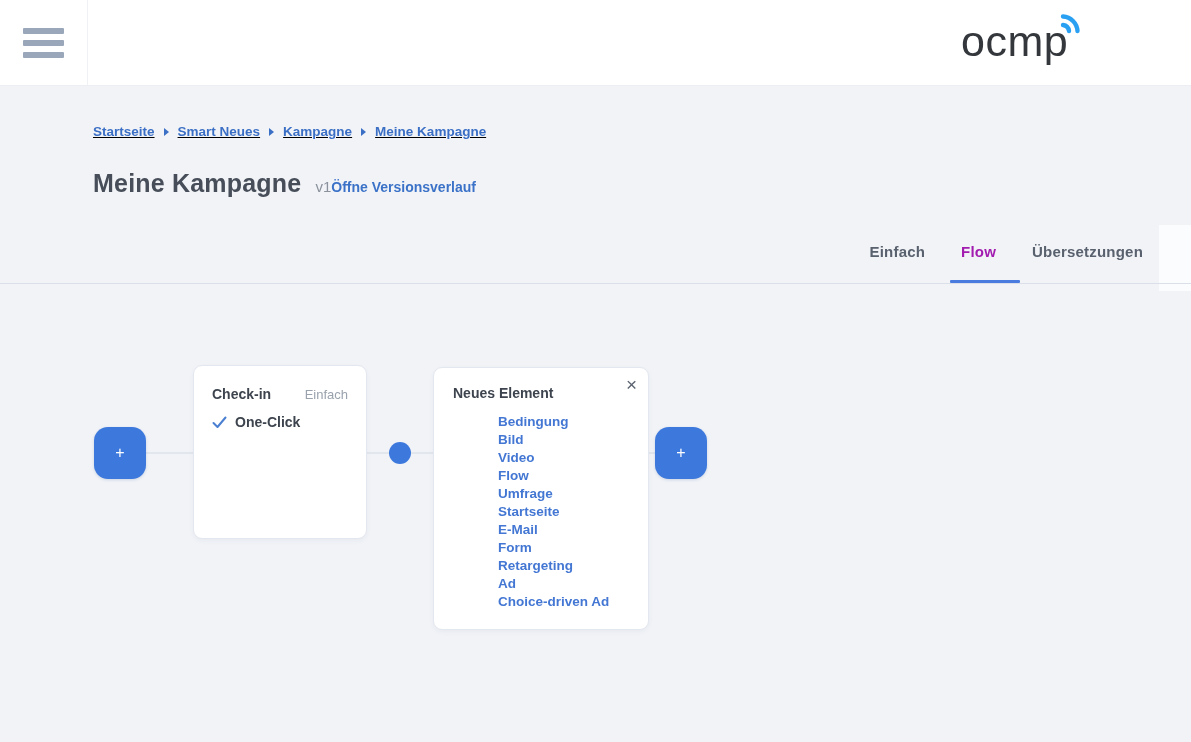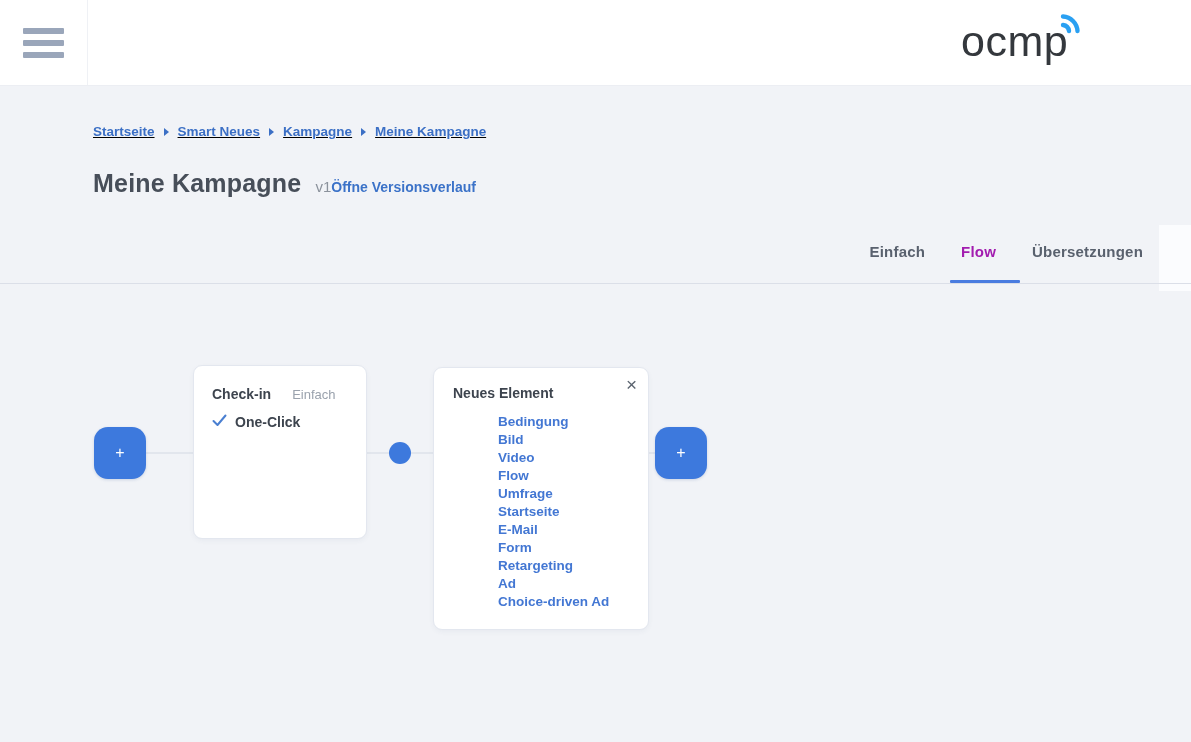--- a/index.html
+++ b/index.html
@@ -104,24 +104,24 @@
     position: absolute; left: 389px; top: 442px; width: 22px; height: 22px;
     border-radius: 50%; background: #3d79dd; cursor: pointer;
   }
 
   .card {
     position: absolute; background: #ffffff;
     border: 1px solid #e3e7ef; border-radius: 9px;
     box-shadow: 0 2px 5px rgba(60,80,120,0.05);
   }
   .card-checkin { left: 193px; top: 365px; width: 174px; height: 174px; padding: 20px 18px; }
-  .card-title-row { display: flex; align-items: baseline; gap: 21px; }
+  .card-title-row { display: flex; align-items: baseline; gap: 9px; justify-content: space-between; }
   .card-title { font-size: 14px; font-weight: 700; color: #3d444e; }
   .card-subtitle { font-size: 13px; font-weight: 400; color: #9aa2ad; }
-  .option-row { margin-top: 12px; display: flex; gap: 8px; cursor: pointer; }
+  .option-row { margin-top: 12px; display: flex; align-items: center; gap: 8px; cursor: pointer; }
   .option-label { font-size: 14px; font-weight: 700; color: #3d444e; }
 
   .card-new-element { left: 433px; top: 367px; width: 216px; height: 263px; padding: 17px 19px; }
   .close-btn {
     position: absolute; top: 6px; right: 11px;
     font-size: 19px; line-height: 22px; color: #5c6570; cursor: pointer;
     font-weight: 400;
   }
   .element-list { margin-top: 11px; list-style: none; }
   .element-list li { line-height: 17px; }

